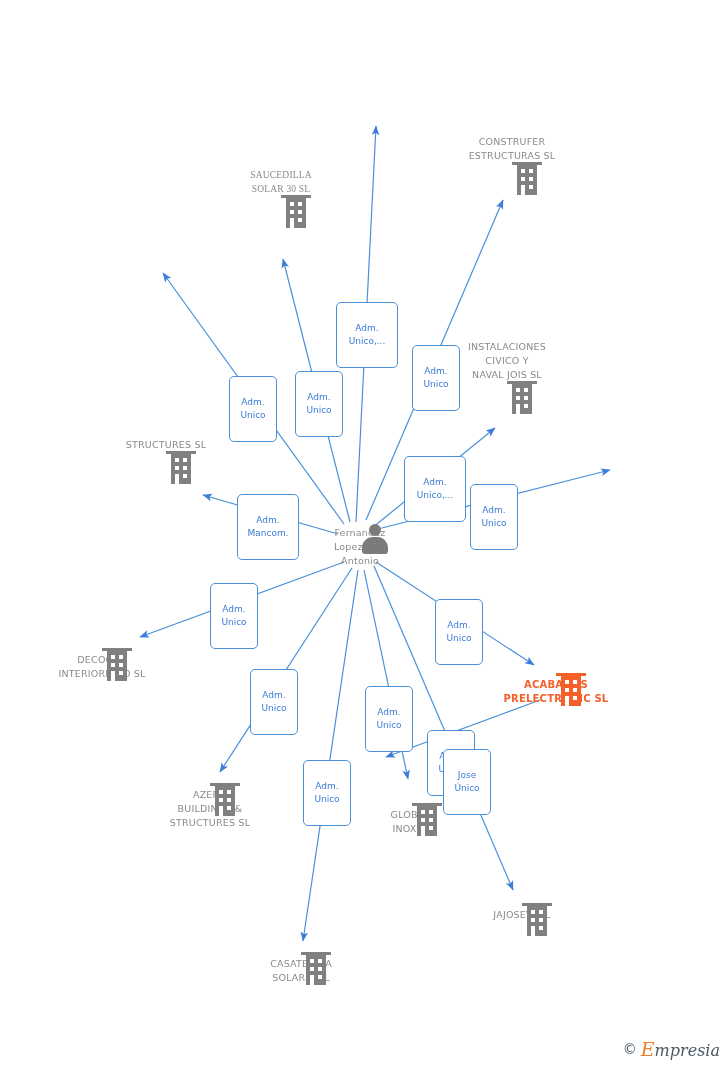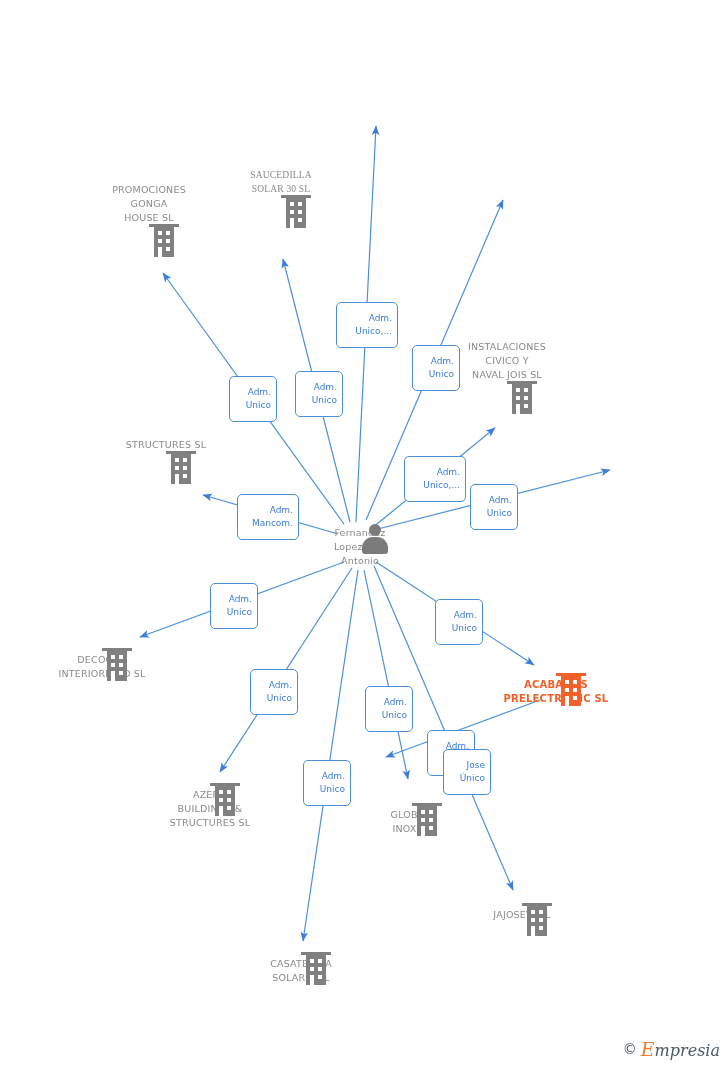--- a/index.html
+++ b/index.html
@@ -60,22 +60,22 @@
 
   
   .elabel{
     position:absolute;
     background:#ffffff;
     border:1px solid #4a90d9;
     border-radius:5px;
     color:#3b7dd8;
     font-size:9px;
     line-height:13px;
-    text-align:right;
-    padding:9px 5px;
+    text-align:center;
+    padding:19px 5px;
     white-space:pre-line;
     box-sizing:border-box;
     cursor:pointer;
   }
 
   
   .watermark{
     position:absolute;right:8px;bottom:10px;
     display:flex;align-items:center;gap:4px;
     font-size:15px;color:#4a5a66;
@@ -121,36 +121,35 @@
 
       <line x1="358" y1="570" x2="303" y2="941"></line>
 
       <line x1="374" y1="566" x2="513" y2="890"></line>
 
       <line x1="540" y1="700" x2="386" y2="757"></line>
     </g>
   </svg>
 
 
-
-  <div class="node label-above" style="left:149px;top:183px;">
-    <span class="label">PROMOCIONES
-GONGA
-HOUSE  SL</span>
-    <span class="icon">
-      <span class="bldg">
-        <span class="tower"></span>
-        <span class="win" style="left:9px;top:4px;"></span><span class="win" style="left:17px;top:4px;"></span>
-        <span class="win" style="left:9px;top:12px;"></span><span class="win" style="left:17px;top:12px;"></span>
-        <span class="win" style="left:9px;top:20px;"></span><span class="win" style="left:17px;top:20px;"></span>
-        <span class="door" style="left:9px;top:24px;height:6px;"></span>
-        <span class="base"></span>
-      </span>
-    </span>
-  </div>
+  <div class="node label-above" style="left:512px;top:135px;">
+    <span class="label">CONSTRUFER
+ESTRUCTURAS SL</span>
+    <span class="icon">
+      <span class="bldg">
+        <span class="tower"></span>
+        <span class="win" style="left:9px;top:4px;"></span><span class="win" style="left:17px;top:4px;"></span>
+        <span class="win" style="left:9px;top:12px;"></span><span class="win" style="left:17px;top:12px;"></span>
+        <span class="win" style="left:9px;top:20px;"></span><span class="win" style="left:17px;top:20px;"></span>
+        <span class="door" style="left:9px;top:24px;height:6px;"></span>
+        <span class="base"></span>
+      </span>
+    </span>
+  </div>
+
 
   <div class="node label-above" style="left:281px;top:168px;font-family:Liberation Serif, serif;">
     <span class="label">SAUCEDILLA
 SOLAR 30 SL</span>
     <span class="icon">
       <span class="bldg">
         <span class="tower"></span>
         <span class="win" style="left:9px;top:4px;"></span><span class="win" style="left:17px;top:4px;"></span>
         <span class="win" style="left:9px;top:12px;"></span><span class="win" style="left:17px;top:12px;"></span>
         <span class="win" style="left:9px;top:20px;"></span><span class="win" style="left:17px;top:20px;"></span>

